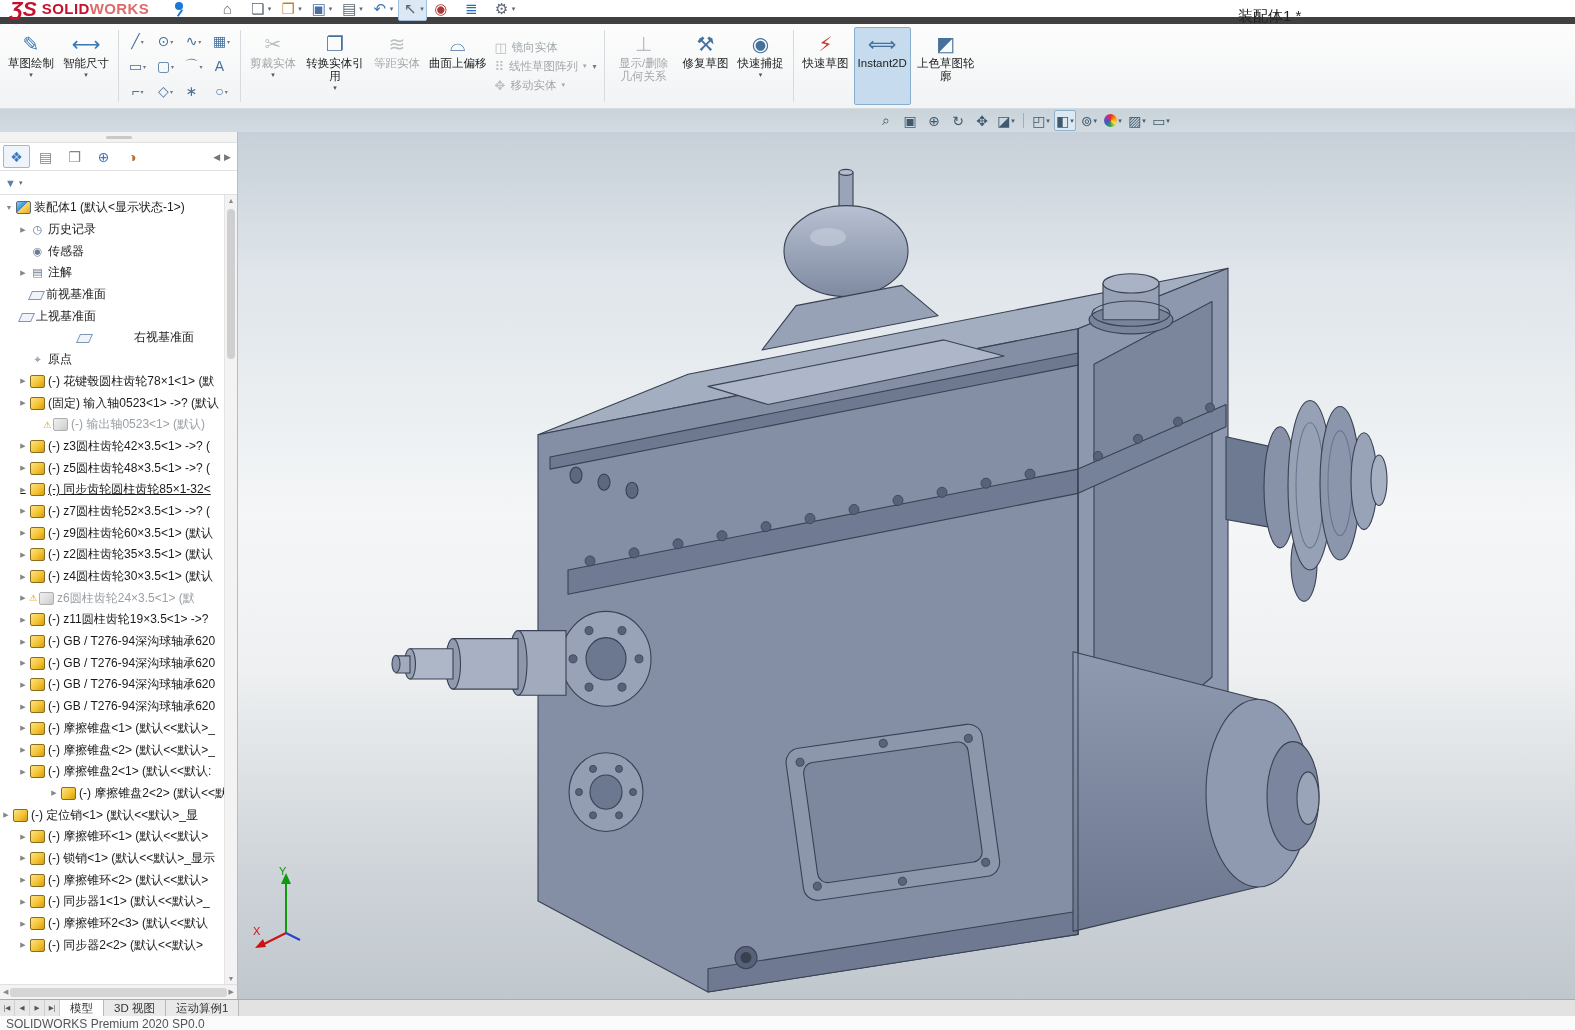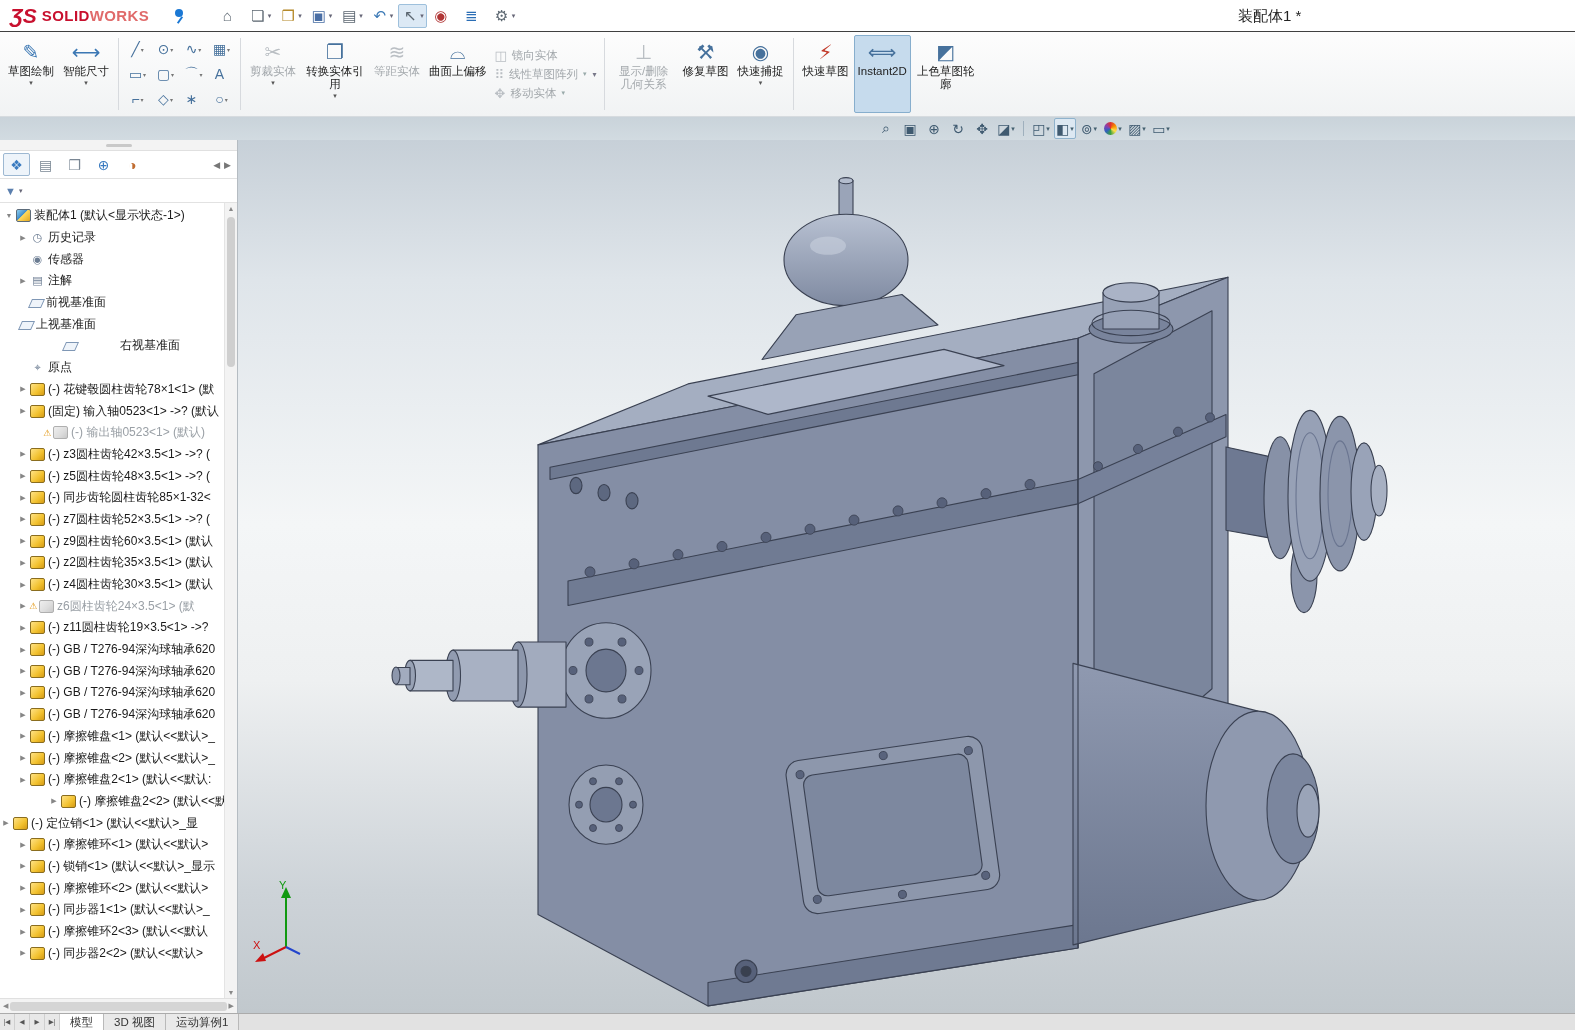--- a/index.html
+++ b/index.html
@@ -1,21 +1,21 @@
 <!DOCTYPE html>
 <html><head>
 <meta charset="utf-8">
 <style>
 *{margin:0;padding:0;box-sizing:border-box}
 html,body{width:1575px;height:1030px;overflow:hidden}
 body{font-family:"Liberation Sans","DejaVu Sans",sans-serif;font-size:12px;color:#1a1a1a;background:#fff}
 .app{position:relative;width:1575px;height:1030px;display:flex;flex-direction:column}
 
 
-.menubar{height:32px;flex:none;display:flex;align-items:center;background:#fff;border-bottom:1px solid #404040;position:relative}
+.menubar{height:24px;flex:none;display:flex;align-items:center;background:#fff;border-bottom:7px solid #404040;position:relative}
 .logo{display:flex;align-items:center;padding:0 16px 0 10px}
 .logo .ds{color:#c8102e;font-weight:bold;font-style:italic;font-size:21px;margin-right:5px}
 .logo .sw1{color:#c8102e;font-weight:bold;font-size:15px;letter-spacing:.4px}
 .logo .sw2{color:#e06a6a;font-weight:bold;font-size:15px;letter-spacing:.4px}
 .menus{display:flex;height:100%}
 .menu-item{padding:0 9px;line-height:31px;font-size:12.5px;color:#222;cursor:default}
 .pin{width:18px;height:18px;margin:0 10px 0 6px;position:relative}
 .pin::before{content:"";position:absolute;left:4px;top:2px;width:8px;height:8px;border-radius:50%;background:#1b78d4}
 .pin::after{content:"";position:absolute;left:8px;top:9px;width:2px;height:8px;background:#1b78d4;transform:rotate(35deg)}
 .qtools{display:flex;align-items:center;gap:2px;margin-left:16px}
@@ -416,21 +416,21 @@
 
     <span class="tw-icon plane" data-name="plane-icon"></span>
     <span class="tw-text" data-name="tree-item-label">前视基准面</span>
   </div>
             <div class="tree-row" data-name="tree-item" style="padding-left: 7px;">
     <span class="tw-arrow" data-name="expand-arrow-icon"></span>
 
     <span class="tw-icon plane" data-name="plane-icon"></span>
     <span class="tw-text" data-name="tree-item-label">上视基准面</span>
   </div>
-            <div class="tree-row" data-name="tree-item" style="padding-left: 11px; gap: 40px;">
+            <div class="tree-row" data-name="tree-item" style="padding-left: 25px; gap: 40px;">
     <span class="tw-arrow" data-name="expand-arrow-icon"></span>
 
     <span class="tw-icon plane" data-name="plane-icon"></span>
     <span class="tw-text" data-name="tree-item-label">右视基准面</span>
   </div>
             <div class="tree-row" data-name="tree-item" style="padding-left: 17px;">
     <span class="tw-arrow" data-name="expand-arrow-icon"></span>
 
     <span class="tw-icon glyph" data-name="origin-icon">⌖</span>
     <span class="tw-text" data-name="tree-item-label">原点</span>
@@ -458,21 +458,21 @@
 
     <span class="tw-icon part" data-name="part-icon"></span>
     <span class="tw-text" data-name="tree-item-label">(-) z3圆柱齿轮42×3.5&lt;1&gt; -&gt;? (</span>
   </div>
             <div class="tree-row" data-name="tree-item" style="padding-left: 17px;">
     <span class="tw-arrow" data-name="expand-arrow-icon">▶</span>
 
     <span class="tw-icon part" data-name="part-icon"></span>
     <span class="tw-text" data-name="tree-item-label">(-) z5圆柱齿轮48×3.5&lt;1&gt; -&gt;? (</span>
   </div>
-            <div class="tree-row" data-name="tree-item" style="padding-left: 17px;">
+            <div class="tree-row" data-name="tree-item" style="padding-left: 17px; text-decoration: underline;">
     <span class="tw-arrow" data-name="expand-arrow-icon">▶</span>
 
     <span class="tw-icon part" data-name="part-icon"></span>
     <span class="tw-text" data-name="tree-item-label">(-) 同步齿轮圆柱齿轮85×1-32&lt;</span>
   </div>
             <div class="tree-row" data-name="tree-item" style="padding-left: 17px;">
     <span class="tw-arrow" data-name="expand-arrow-icon">▶</span>
 
     <span class="tw-icon part" data-name="part-icon"></span>
     <span class="tw-text" data-name="tree-item-label">(-) z7圆柱齿轮52×3.5&lt;1&gt; -&gt;? (</span>
@@ -753,13 +753,16 @@
         <span data-name="tab-nav-icon">▶</span>
         <span data-name="tab-nav-icon">▶|</span>
       </div>
     <div style="display:flex" id="btabs" data-name="bottom-tabs">
         <span class="btab active" data-name="bottom-tab">模型</span>
         <span class="btab" data-name="bottom-tab">3D 视图</span>
         <span class="btab" data-name="bottom-tab">运动算例1</span>
       </div>
   </div>
 
+  <div class="statusbar" data-name="status-bar">
+    <span data-name="status-text">SOLIDWORKS Premium 2020 SP0.0</span>
+  </div>
 </div>
 
 </body></html>

